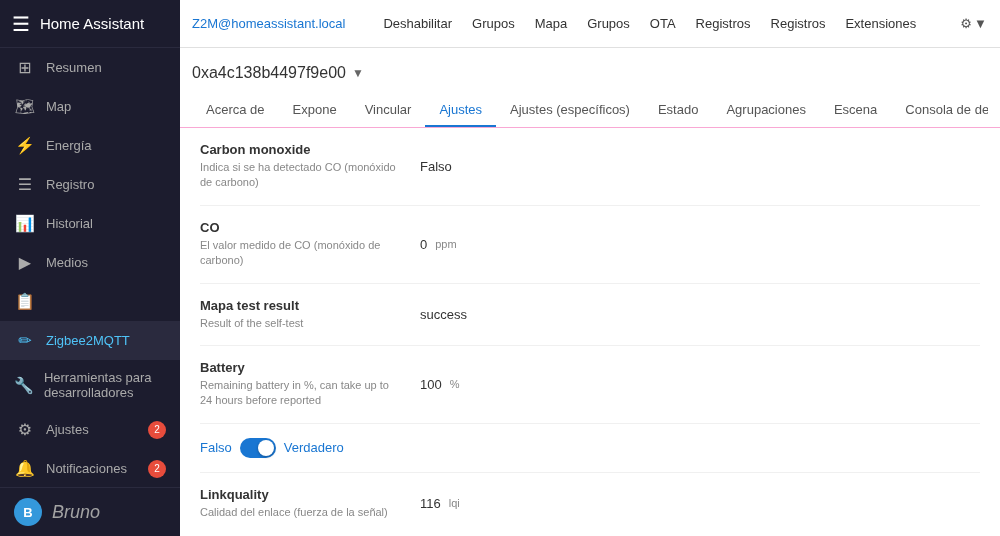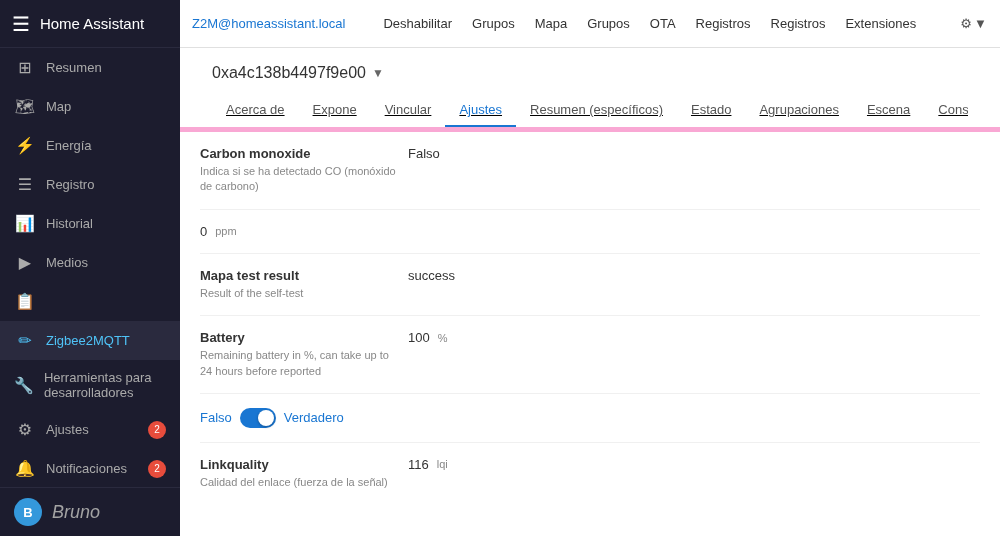--- a/index.html
+++ b/index.html
@@ -165,41 +165,40 @@
     
     .content {
       flex: 1;
       overflow-y: auto;
       background: #fff;
       padding: 0;
       display: flex;
       flex-direction: column;
     }
     .content-header {
-      padding: 16px 32px 0;
-      border-bottom: 5px solid #f9a8d4;
+      padding: 16px 12px 0;
+      border-bottom: 1px solid #f9a8d4;
     }
     .device-selector {
       display: flex;
       align-items: center;
       gap: 6px;
       font-size: 16px;
       color: #333;
       font-weight: 500;
       margin-bottom: 12px;
       cursor: pointer;
     }
     .device-selector .chevron { font-size: 12px; color: #666; }
 
     
     .tabs {
       display: flex;
       gap: 0;
       overflow-x: auto;
-      text-decoration: underline;
     }
     .tab {
       padding: 8px 14px;
       font-size: 13px;
       color: #555;
       cursor: pointer;
       border-bottom: 2px solid transparent;
       white-space: nowrap;
     }
     .tab.active {
@@ -207,24 +206,24 @@
       border-bottom-color: #1976d2;
       font-weight: 500;
     }
 
     
     .properties {
       padding: 0 20px;
     }
     .property-row {
       display: flex;
-      align-items: flex-start;
+      align-items: center;
       padding: 14px 0;
       border-bottom: 1px solid #f0f0f0;
-      gap: 8px;
+      gap: 20px;
     }
     .property-row:last-child { border-bottom: none; }
     .prop-info {
       flex: 0 0 200px;
       min-width: 0;
     }
     .prop-name {
       font-size: 13px;
       font-weight: 600;
       color: #333;
@@ -373,41 +372,45 @@
     <div class="content-header">
       <div class="device-selector">
         <span>0xa4c138b4497f9e00</span>
         <span class="chevron">▼</span>
       </div>
       <div class="tabs">
         <div class="tab">Acerca de</div>
         <div class="tab">Expone</div>
         <div class="tab">Vincular</div>
         <div class="tab active">Ajustes</div>
-        <div class="tab">Resumen (específicos)</div>
+        <div class="tab">Ajustes (específicos)</div>
         <div class="tab">Estado</div>
         <div class="tab">Agrupaciones</div>
         <div class="tab">Escena</div>
         <div class="tab">Consola de desarrollo</div>
       </div>
     </div>
 
     <div class="properties">
 
       <div class="property-row">
         <div class="prop-info">
           <div class="prop-name">Carbon monoxide</div>
           <div class="prop-desc">Indica si se ha detectado CO (monóxido de carbono)</div>
         </div>
         <div class="prop-value">
           <span>Falso</span>
         </div>
       </div>
 
       <div class="property-row">
+        <div class="prop-info">
+          <div class="prop-name">CO</div>
+          <div class="prop-desc">El valor medido de CO (monóxido de carbono)</div>
+        </div>
         <div class="prop-value">
           <span>0</span>
           <span class="prop-unit">ppm</span>
         </div>
       </div>
 
       <div class="property-row">
         <div class="prop-info">
           <div class="prop-name">Mapa test result</div>
           <div class="prop-desc">Result of the self-test</div>

